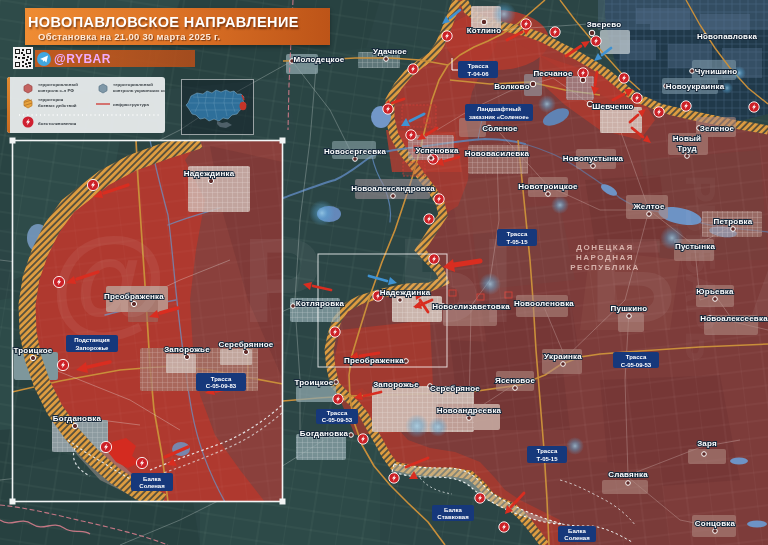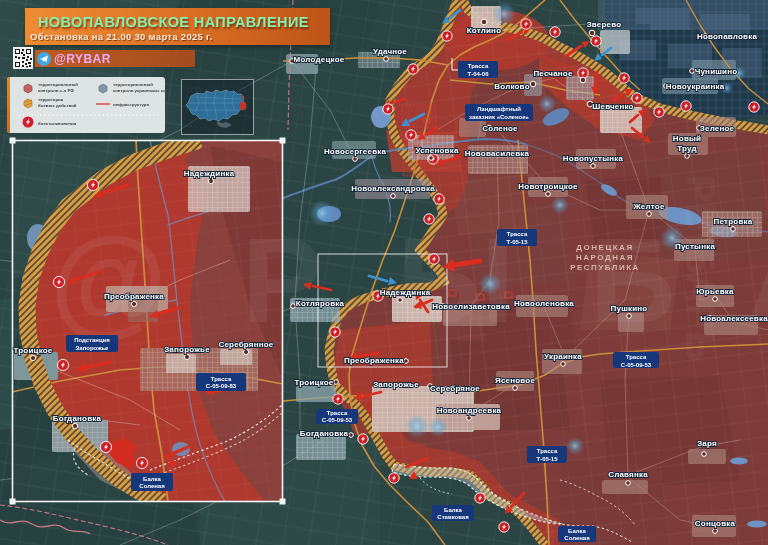--- a/index.html
+++ b/index.html
@@ -676,22 +676,22 @@
       </g>
 <g>
         <rect x="131" y="473" width="42" height="18" rx="2" fill="#16387b"></rect>
         <text class="sg" x="152" y="480.5">Балка</text>
         <text class="sg" x="152" y="488">Соленая</text>
       </g>
 </g>
 </svg>
 
 <div style="position:absolute;left:25px;top:8px;width:305px;height:37px;background:linear-gradient(90deg,#ef8c33,#d96f24 55%,#bd5418);box-shadow:0 2px 4px rgba(0,0,0,0.35)"></div>
-<div style="position:absolute;left:38px;top:14px;white-space:nowrap;font:bold 14.5px 'Liberation Sans';color:#86efac;text-shadow:1px 1.5px 2px rgba(40,10,0,0.55);letter-spacing:0.4px">НОВОПАВЛОВСКОЕ НАПРАВЛЕНИЕ</div>
-<div style="position:absolute;left:30px;top:31px;font:bold 9.5px 'Liberation Sans';color:#ffe9d8;text-shadow:1px 1px 1px rgba(40,10,0,0.5);letter-spacing:0.3px">Обстановка на 21.00 30 марта 2025 г.</div>
+<div style="position:absolute;left:28px;top:14px;white-space:nowrap;font:bold 14.5px 'Liberation Sans';color:#ffffff;text-shadow:1px 1.5px 2px rgba(40,10,0,0.55);letter-spacing:0.4px">НОВОПАВЛОВСКОЕ НАПРАВЛЕНИЕ</div>
+<div style="position:absolute;left:38px;top:31px;font:bold 9.5px 'Liberation Sans';color:#ffe9d8;text-shadow:1px 1px 1px rgba(40,10,0,0.5);letter-spacing:0.3px">Обстановка на 21.00 30 марта 2025 г.</div>
 <div style="position:absolute;left:35px;top:50px;width:160px;height:17px;background:linear-gradient(90deg,rgba(200,92,30,0.95),rgba(180,78,26,0.88));"></div>
 <svg style="position:absolute;left:37px;top:51.5px" width="14" height="14">
     <circle cx="7" cy="7" r="7" fill="#41a7e0"></circle>
     <path d="M3,7 L11,3.5 L9.4,10.5 L7.2,8.6 L6,10 L5.8,7.9 Z" fill="#fff"></path>
   </svg>
 <div style="position:absolute;left:54px;top:52px;font:bold 12px 'Liberation Sans';color:#f0abfc;letter-spacing:0.5px">@RYBAR</div>
 <svg style="position:absolute;left:13px;top:47px" width="20" height="22" viewBox="0 0 20 22">
     <rect width="20" height="22" fill="#f2f2f2"></rect>
     <g fill="#1a1a1a">
       <rect x="2" y="2" width="5" height="5"></rect>

